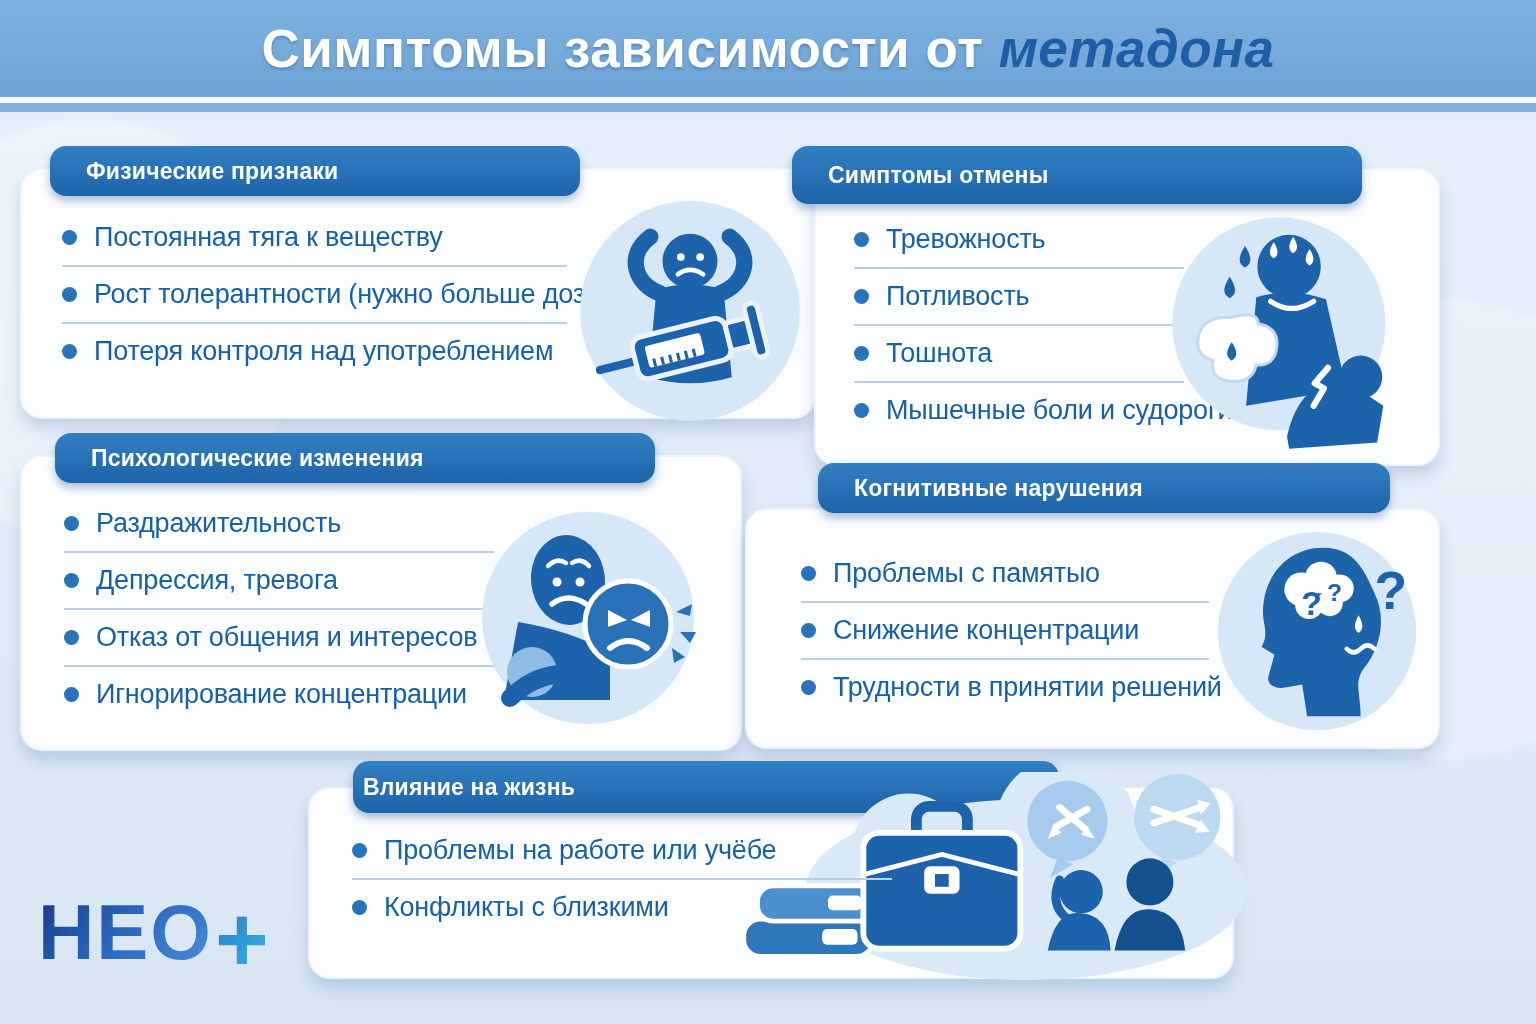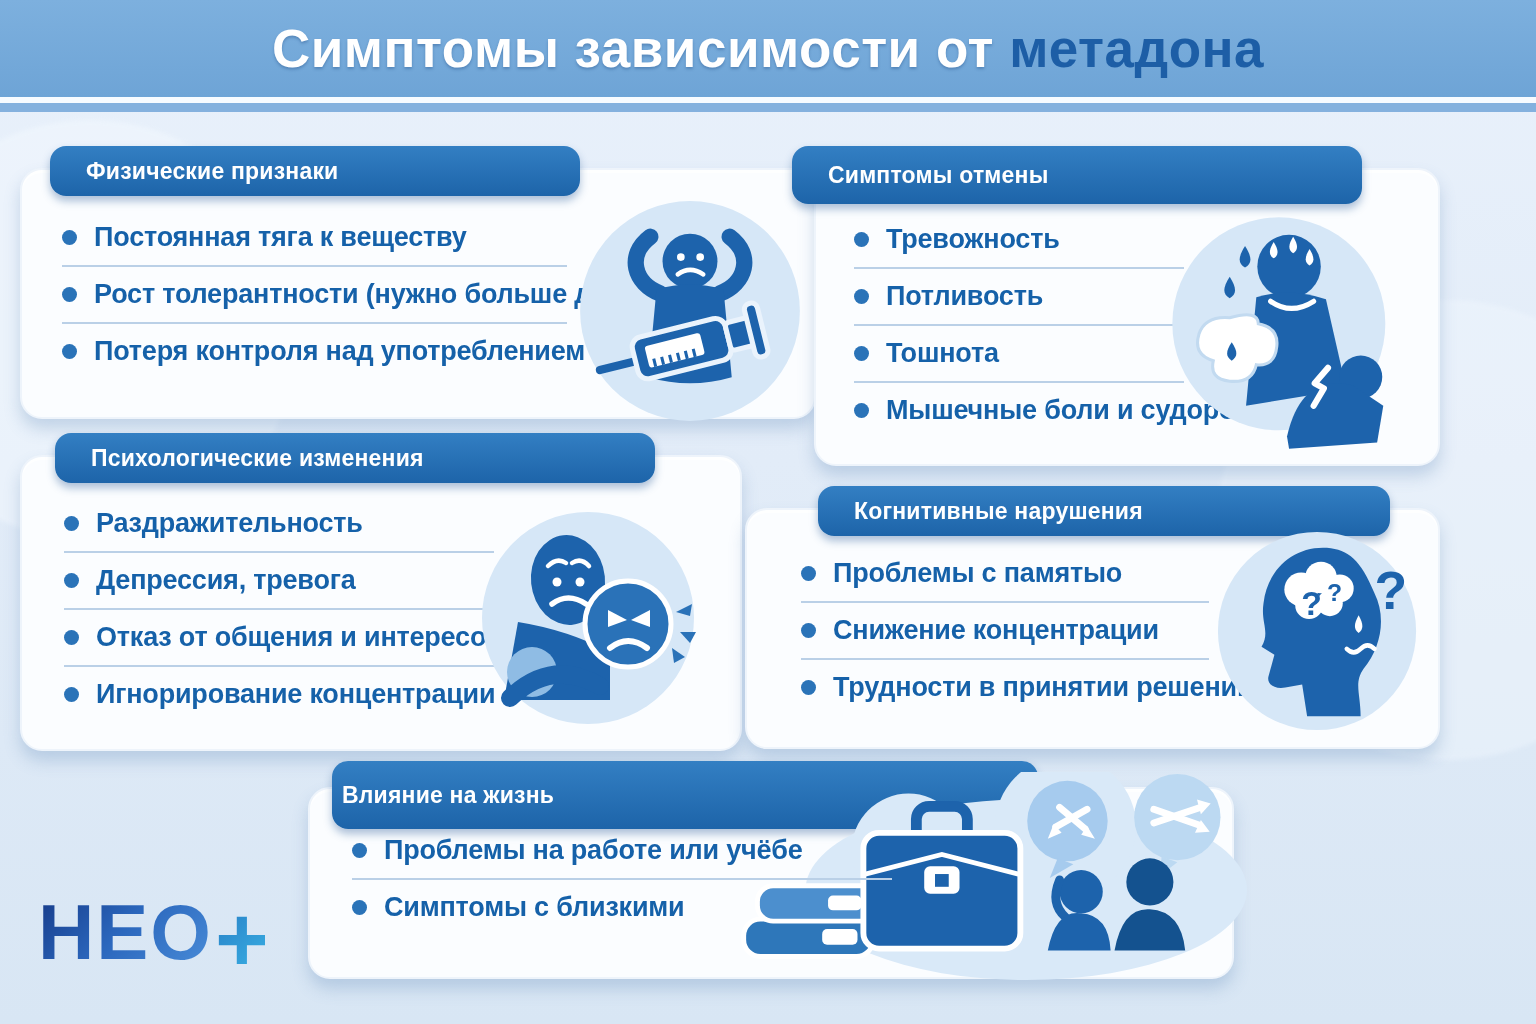--- a/index.html
+++ b/index.html
@@ -11,50 +11,50 @@
   
   .blob{position:absolute;border-radius:50%;background:#f2f8fe;opacity:.55;filter:blur(2px);}
   .blob.b1{left:-120px;top:120px;width:420px;height:420px;}
   .blob.b2{right:-140px;top:300px;width:460px;height:460px;opacity:.4;}
 
   
   .header{position:absolute;left:0;top:0;width:100%;height:97px;
     background:linear-gradient(180deg,#7db0de 0%,#6ea4d6 100%);}
   .header h1{margin:0;line-height:97px;text-align:center;font-size:53px;font-weight:bold;
     color:#ffffff;letter-spacing:.5px;text-shadow:0 2px 3px rgba(25,70,125,.35);}
-  .header .accent{color:#1d5ea6;text-shadow:none;}
+  .header .accent{color:#1d5ea6;text-shadow:none;font-style:italic;}
   .stripe-white{position:absolute;left:0;top:97px;width:100%;height:6px;background:#f7fbff;}
   .stripe-blue{position:absolute;left:0;top:103px;width:100%;height:9px;background:#84b1de;}
 
   
   .card{position:absolute;background:#fbfdff;border:2px solid #eef4fb;border-radius:22px;
     box-shadow:0 10px 16px rgba(100,140,185,.30),0 3px 0 rgba(255,255,255,.8) inset;}
   .card-title{position:absolute;border-radius:16px;
     background:linear-gradient(180deg,#337fc3 0%,#1d64a9 100%);
     box-shadow:0 5px 9px rgba(40,90,150,.38);
     color:#fff;font-size:23px;font-weight:bold;letter-spacing:.2px;
     display:flex;align-items:center;padding-left:36px;box-sizing:border-box;z-index:5;}
   .items{position:absolute;list-style:none;margin:0;padding:0;}
   .items li{display:flex;align-items:center;gap:17px;padding:12px 0;}
   .items li + li{border-top:2px solid #bad0e7;}
   .bullet{flex:0 0 15px;width:15px;height:15px;border-radius:50%;background:#2a73b8;}
-  .item-text{color:#1561a9;font-size:27px;font-weight:bold;letter-spacing:-.2px;white-space:nowrap;}
+  .item-text{color:#1561a9;font-size:27px;font-weight:normal;letter-spacing:-.2px;white-space:nowrap;}
 
   
   .c1{left:20px;top:168px;width:792px;height:247px;}
   .t1{left:50px;top:146px;width:530px;height:50px;}
   .u1{left:42px;top:42px;width:505px;}
   .c2{left:814px;top:168px;width:622px;height:294px;}
   .t2{left:792px;top:146px;width:570px;height:58px;}
   .c3{left:20px;top:455px;width:718px;height:292px;}
   .t3{left:55px;top:433px;width:600px;height:50px;}
   .c4{left:745px;top:508px;width:691px;height:237px;}
-  .t4{left:818px;top:486px;width:572px;height:50px;}
+  .t4{left:818px;top:463px;width:572px;height:50px;}
   .c5{left:308px;top:787px;width:922px;height:188px;}
-  .t5{left:332px;top:761px;width:706px;height:68px;padding-left:10px;}
+  .t5{left:353px;top:761px;width:706px;height:52px;padding-left:10px;}
 
   .icon{position:absolute;z-index:6;}
   .i1{left:573px;top:194px;width:234px;height:234px;}
   .i2{left:1158px;top:203px;width:256px;height:256px;}
   .i3{left:468px;top:500px;width:240px;height:240px;}
   .i4{left:1210px;top:522px;width:218px;height:218px;}
   .i5{left:722px;top:772px;width:530px;height:208px;}
 
   
   .logo{position:absolute;left:38px;top:893px;font-size:78px;font-weight:900;
@@ -255,21 +255,21 @@
     <path d="M400,182 Q408,138 436,140 Q468,142 472,182 Z" fill="#14528f"></path>
   </svg>
   <div class="card-title t5">Влияние на жизнь</div>
   <ul class="items" style="position:absolute;left:352px;top:823px;width:540px;z-index:7;">
     <li>
         <span class="bullet"></span>
         <span class="item-text">Проблемы на работе или учёбе</span>
       </li>
     <li>
         <span class="bullet"></span>
-        <span class="item-text">Симптомы с близкими</span>
+        <span class="item-text">Конфликты с близкими</span>
       </li>
   </ul>
 
   <div class="logo">
     <span class="neo">НЕО</span>
       <span class="plus">+</span>
   </div>
 
 </div>
 

